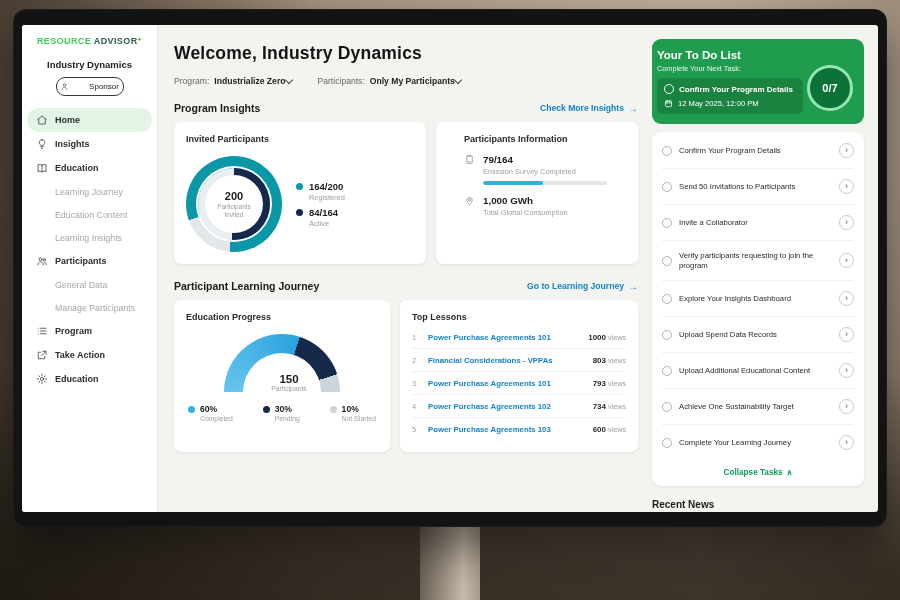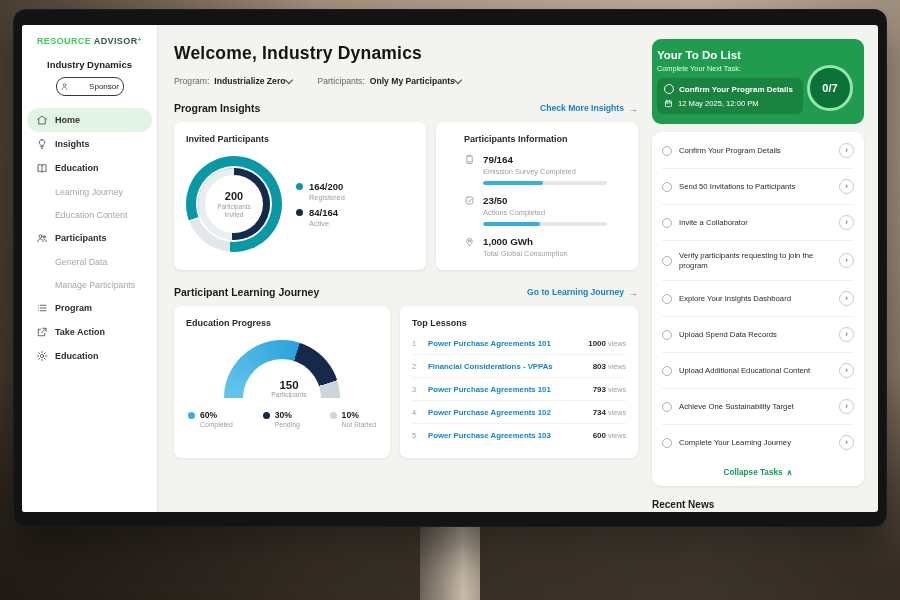--- a/index.html
+++ b/index.html
@@ -172,20 +172,23 @@
                 </svg>
               </span>
             <span>Education</span>
           </div>
           <div class="nav-item sub">
             <span>Learning Journey</span>
           </div>
           <div class="nav-item sub">
             <span>Education Content</span>
           </div>
+          <div class="nav-item sub">
+            <span>Learning Insights</span>
+          </div>
           <div class="nav-item">
             <span class="icn">
                 <svg viewBox="0 0 24 24">
                   <circle cx="9" cy="8.5" r="3"></circle>
                   <path d="M3.5 19.5c0-3.3 2.4-5.5 5.5-5.5s5.5 2.2 5.5 5.5"></path>
                   <circle cx="16.5" cy="9.5" r="2.3"></circle>
                   <path d="M16 14.2c2.7.2 4.5 2.2 4.5 5"></path>
                 </svg>
               </span>
             <span>Participants</span>
@@ -294,35 +297,20 @@
                 <div class="stat-val">79/164</div>
                 <div class="stat-lab">Emission Survey Completed</div>
                 <div class="bar" style="--pct: 48;">
                     <i></i>
                   </div>
               </div>
             </div>
             <div class="stat">
               <span class="icn sicn">
                   <svg viewBox="0 0 24 24">
-                    <rect x="4.5" y="4.5" width="15" height="15" rx="3"></rect>
-                    <path d="m8.5 12.5 2.7 2.7 4.8-5.9"></path>
-                  </svg>
-                </span>
-              <div>
-                <div class="stat-val">23/50</div>
-                <div class="stat-lab">Actions Completed</div>
-                <div class="bar" style="--pct: 46;">
-                    <i></i>
-                  </div>
-              </div>
-            </div>
-            <div class="stat">
-              <span class="icn sicn">
-                  <svg viewBox="0 0 24 24">
                     <path d="M12 21c-4-3.8-6-7-6-9.8A6 6 0 0 1 18 11.2c0 2.8-2 6-6 9.8z"></path>
                     <circle cx="12" cy="11" r="2.2"></circle>
                   </svg>
                 </span>
               <div>
                 <div class="stat-val">1,000 GWh</div>
                 <div class="stat-lab">Total Global Consumption</div>
               </div>
             </div>
           </div>

